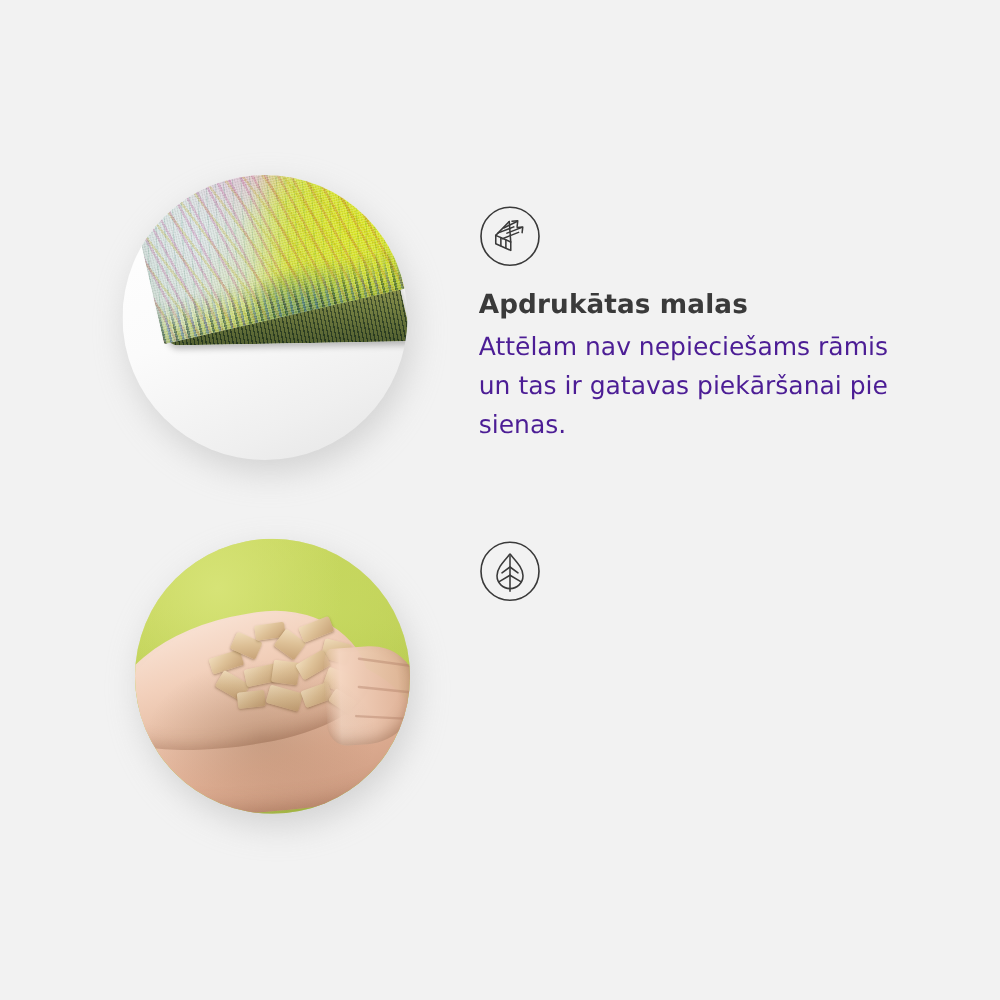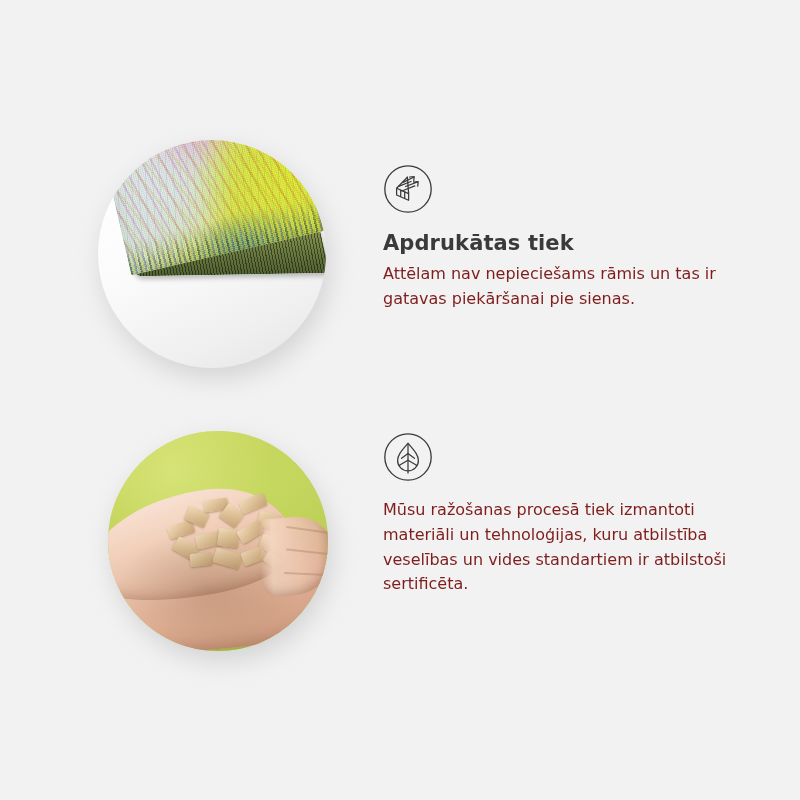--- a/index.html
+++ b/index.html
@@ -242,24 +242,24 @@
   .feat-title {
     margin: 0 0 6px 0;
     font-size: 21px;
     font-weight: 700;
     letter-spacing: .1px;
     color: #3a3a3a;
     line-height: 1.25;
   }
   .feat-desc {
     margin: 0;
-    font-size: 16px;
+    font-size: 20px;
     font-weight: 400;
     line-height: 1.55;
-    color: #7f1d1d;
+    color: #4c1d95;
     max-width: 356px;
   }
 </style>
 </head>
 <body>
 
 <div class="page">
 
   <section class="feature feature-1">
 
@@ -290,21 +290,21 @@
             <path d="M24.4 13.2 L25.6 29.6"></path>
             <path d="M15.6 22.3 L28.0 17.5"></path>
             <path d="M18.9 27.0 L31.8 21.9"></path>
             <path d="M20.0 18.4 L30.6 13.2"></path>
             <path d="M26.6 13.0 L31.2 12.6 L30.7 17.2"></path>
             <path d="M22.6 22.5 L34.6 17.9"></path>
             <path d="M30.8 18.1 L35.2 17.6 L34.7 22.1"></path>
           </g>
         </svg>
       </div>
-      <h2 class="feat-title">Apdrukātas tiek</h2>
+      <h2 class="feat-title">Apdrukātas malas</h2>
       <p class="feat-desc">Attēlam nav nepieciešams rāmis un tas ir gatavas piekāršanai pie sienas.</p>
     </div>
   </section>
 
   <section class="feature feature-2">
 
     <div class="photo-wrap photo-wrap-2">
       <div class="photo-shadow"></div>
       <div class="photo">
         <div class="eco-scene"></div>
@@ -344,17 +344,16 @@
           <g fill="none" stroke="#3a3a3a" stroke-width="1.25" stroke-linecap="round" stroke-linejoin="round">
             <path d="M25 11.2 C19.2 18.0 14.6 22.6 14.6 28.6 C14.6 34.4 19.3 38.9 25 38.9 C30.7 38.9 35.4 34.4 35.4 28.6 C35.4 22.6 30.8 18.0 25 11.2 Z"></path>
             <path d="M25 12.6 L25 41.0"></path>
             <path d="M25 21.6 L31.4 26.3"></path>
             <path d="M25 21.6 L18.6 26.3"></path>
             <path d="M25 28.2 L33.6 33.3"></path>
             <path d="M25 28.2 L16.4 33.3"></path>
           </g>
         </svg>
       </div>
-      <p class="feat-desc">Mūsu ražošanas procesā tiek izmantoti materiāli un tehnoloģijas, kuru atbilstība veselības un vides standartiem ir atbilstoši sertificēta.</p>
     </div>
   </section>
 
 </div>
 
 </body></html>

